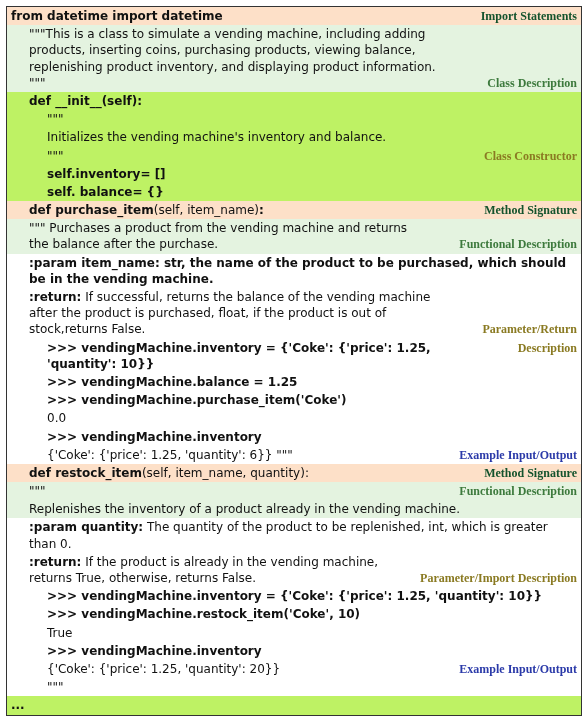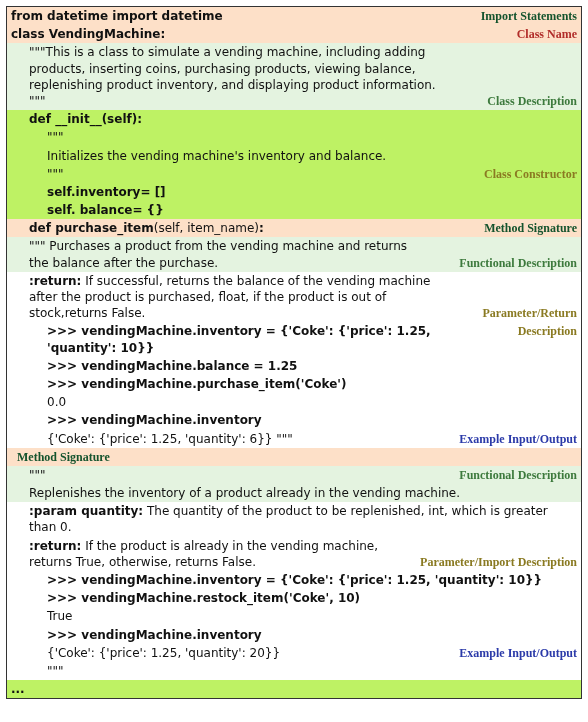--- a/index.html
+++ b/index.html
@@ -54,24 +54,20 @@
 </head>
 <body>
 
 <div class="skeleton-box">
 
   <div class="row bg-orange">
     <span class="code b">from datetime import datetime</span>
     <span class="tag t-orange">Import Statements</span>
   </div>
 
-  <div class="row bg-orange">
-    <span class="code b"><span>class </span><span>VendingMachine:</span></span>
-    <span class="tag t-red">Class Name</span>
-  </div>
 
   <div class="row bg-green">
     <span class="code indent1">"""This is a class to simulate a vending machine, including adding products, inserting coins, purchasing products, viewing balance, replenishing product inventory, and displaying product information. """</span>
     <span class="tag t-green" style="align-self:flex-end;">Class Description</span>
   </div>
 
   <div class="row bg-grey">
     <span class="code b indent1">def __init__(self):</span>
   </div>
   <div class="row bg-grey">
@@ -95,20 +91,23 @@
     <span class="code indent1"><span class="b">def </span><span class="b">purchase_item</span><span>(self, item_name)</span><span class="b">:</span></span>
     <span class="tag t-orange">Method Signature</span>
   </div>
 
   <div class="row bg-green">
     <span class="code indent1">""" Purchases a product from the vending machine and returns the balance after the purchase.</span>
     <span class="tag t-green" style="align-self:flex-end;">Functional Description</span>
   </div>
 
   <div class="row">
+    <span class="code indent1"><span class="b">:param item_name: str, the name of the product to be purchased, which should be in the vending machine.</span></span>
+  </div>
+  <div class="row">
     <span class="code indent1"><span class="b">:return:</span><span> If successful, returns the balance of the vending machine after the product is purchased, float, if the product is out of stock,returns False.</span></span>
     <span class="tag t-olive" style="align-self:flex-end;">Parameter/Return</span>
   </div>
 
   <div class="row">
     <span class="code indent2 b">&gt;&gt;&gt; vendingMachine.inventory = {'Coke': {'price': 1.25, 'quantity': 10}}</span>
     <span class="tag t-olive">Description</span>
   </div>
   <div class="row">
       <span class="code indent2 b">&gt;&gt;&gt; vendingMachine.balance = 1.25</span>
@@ -121,20 +120,21 @@
     </div>
   <div class="row">
       <span class="code indent2 b">&gt;&gt;&gt; vendingMachine.inventory</span>
     </div>
   <div class="row">
     <span class="code indent2">{'Coke': {'price': 1.25, 'quantity': 6}} """</span>
     <span class="tag t-blue">Example Input/Output</span>
   </div>
 
   <div class="row bg-orange">
+    <span class="code indent1"><span class="b">def </span><span class="b">restock_item</span><span>(self, item_name, quantity):</span></span>
     <span class="tag t-orange">Method Signature</span>
   </div>
   <div class="row bg-green">
     <span class="code indent1">"""</span>
     <span class="tag t-green">Functional Description</span>
   </div>
   <div class="row bg-green">
     <span class="code indent1">Replenishes the inventory of a product already in the vending machine.</span>
   </div>
 

